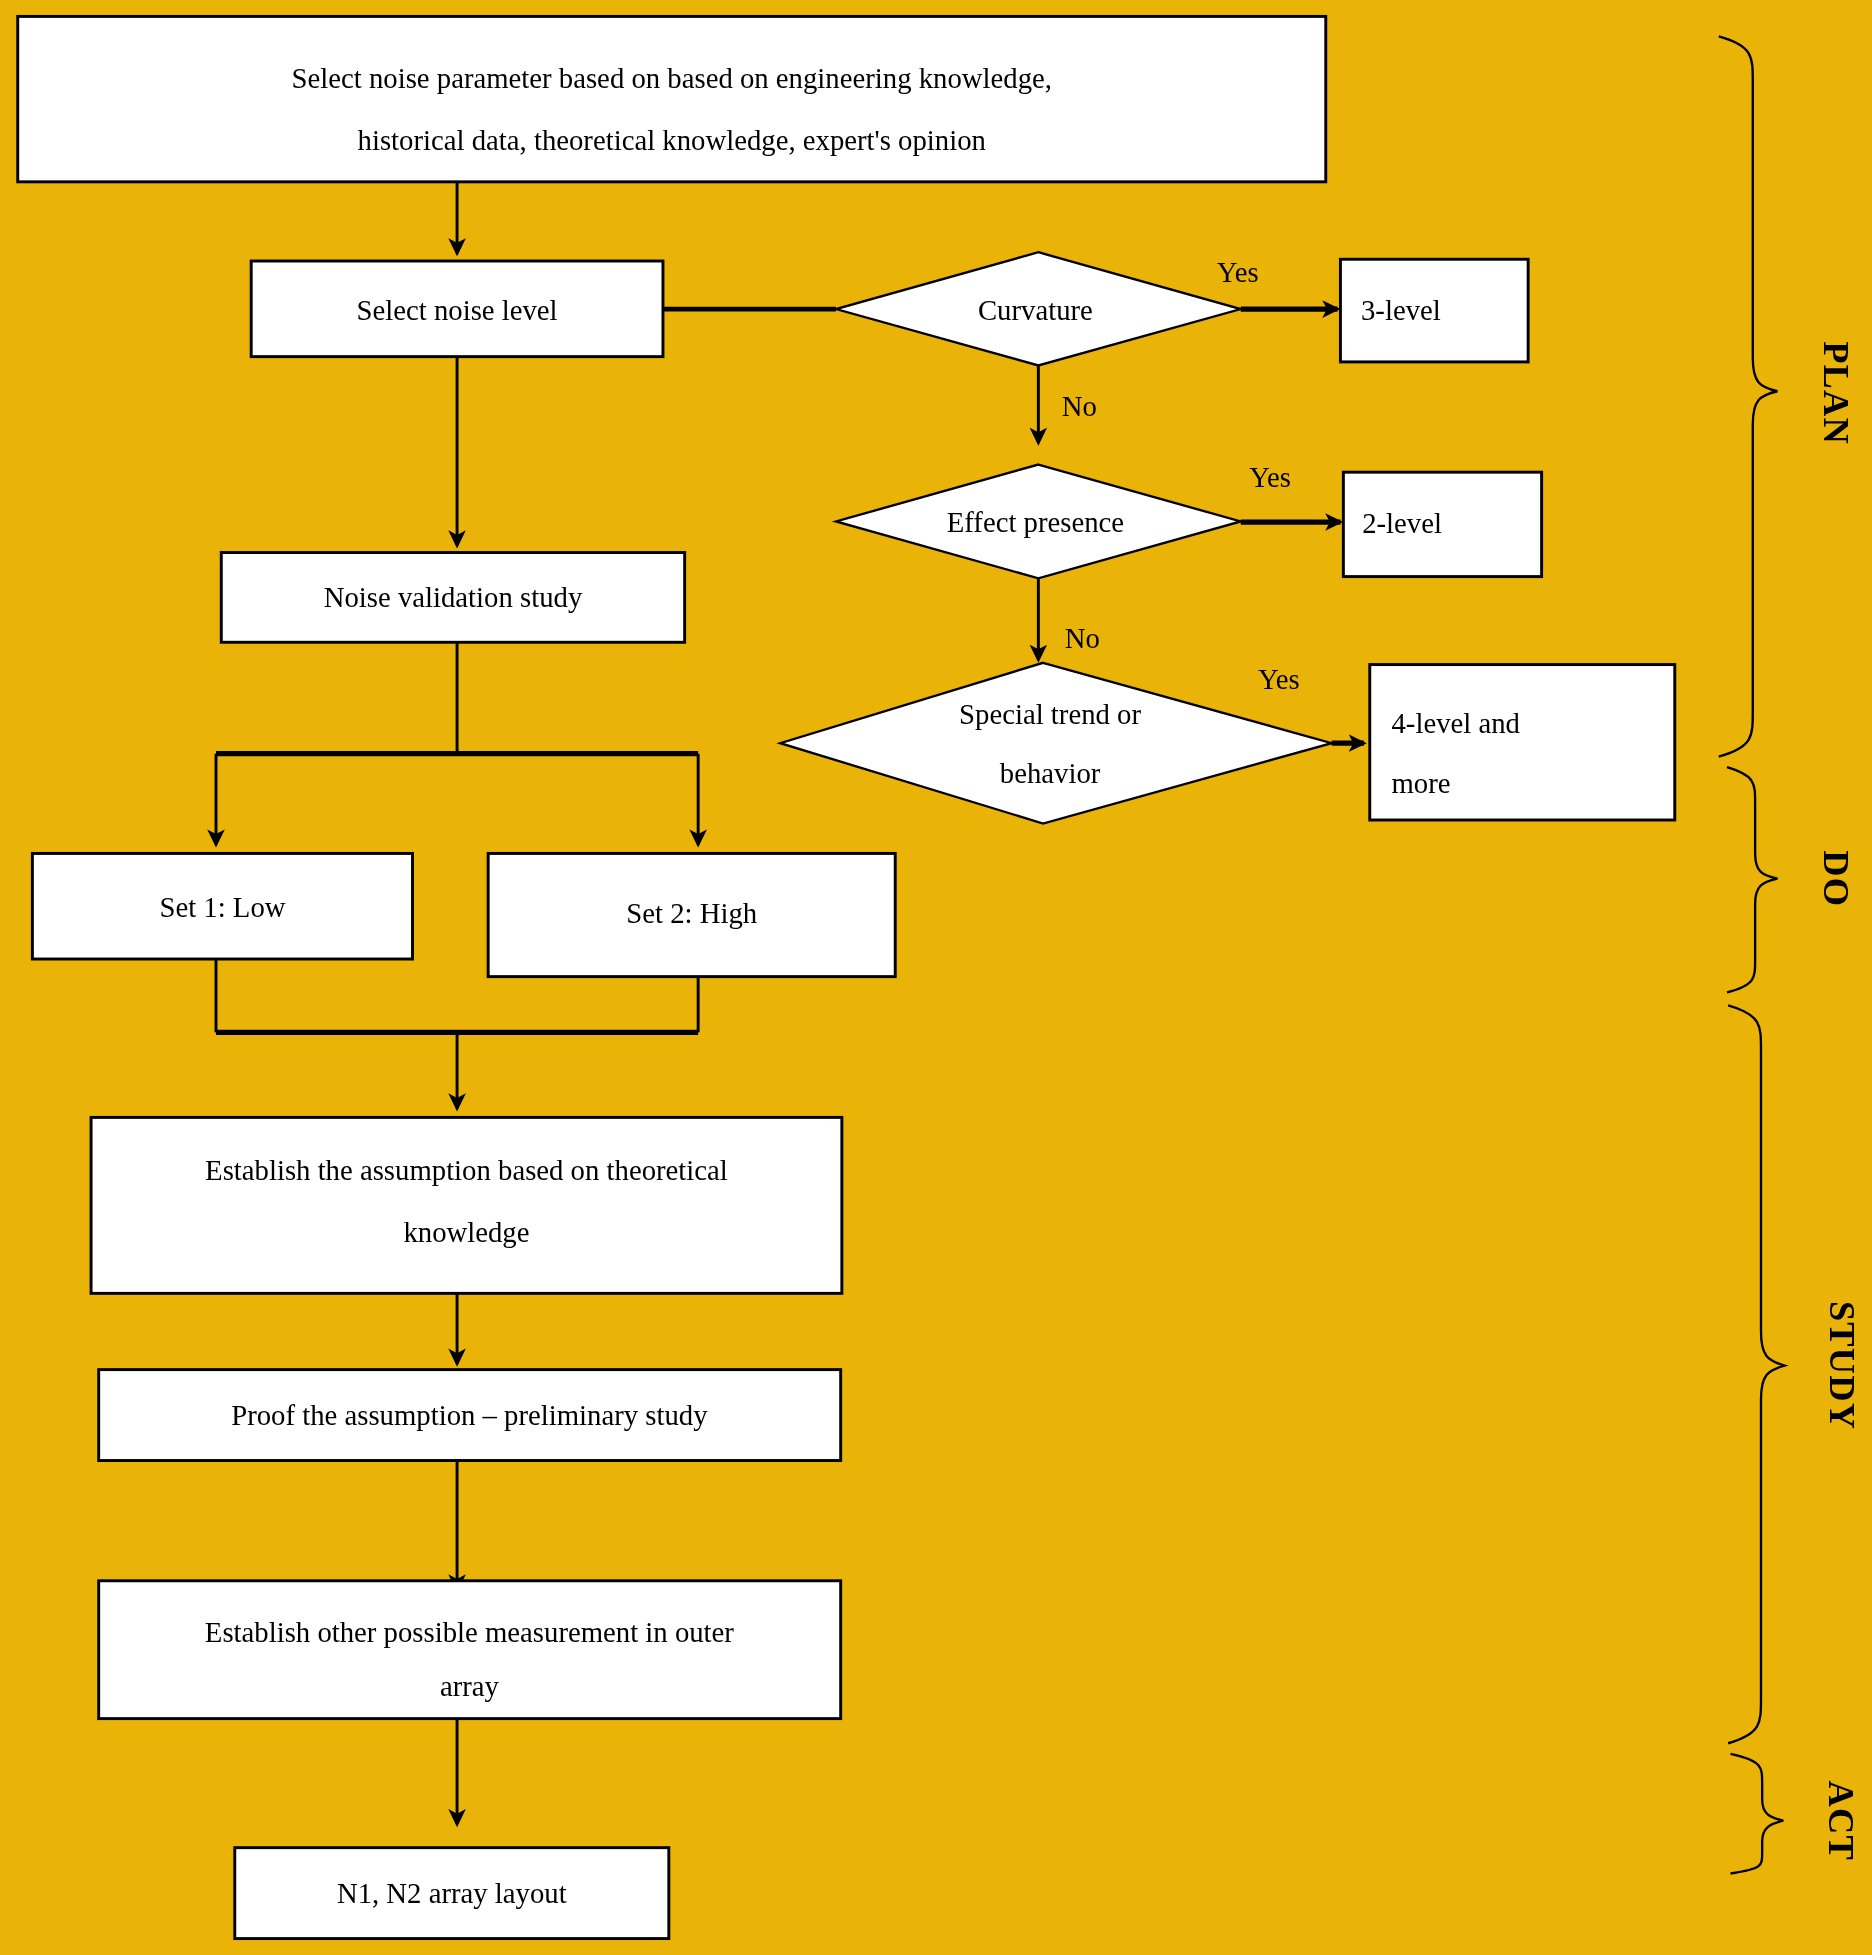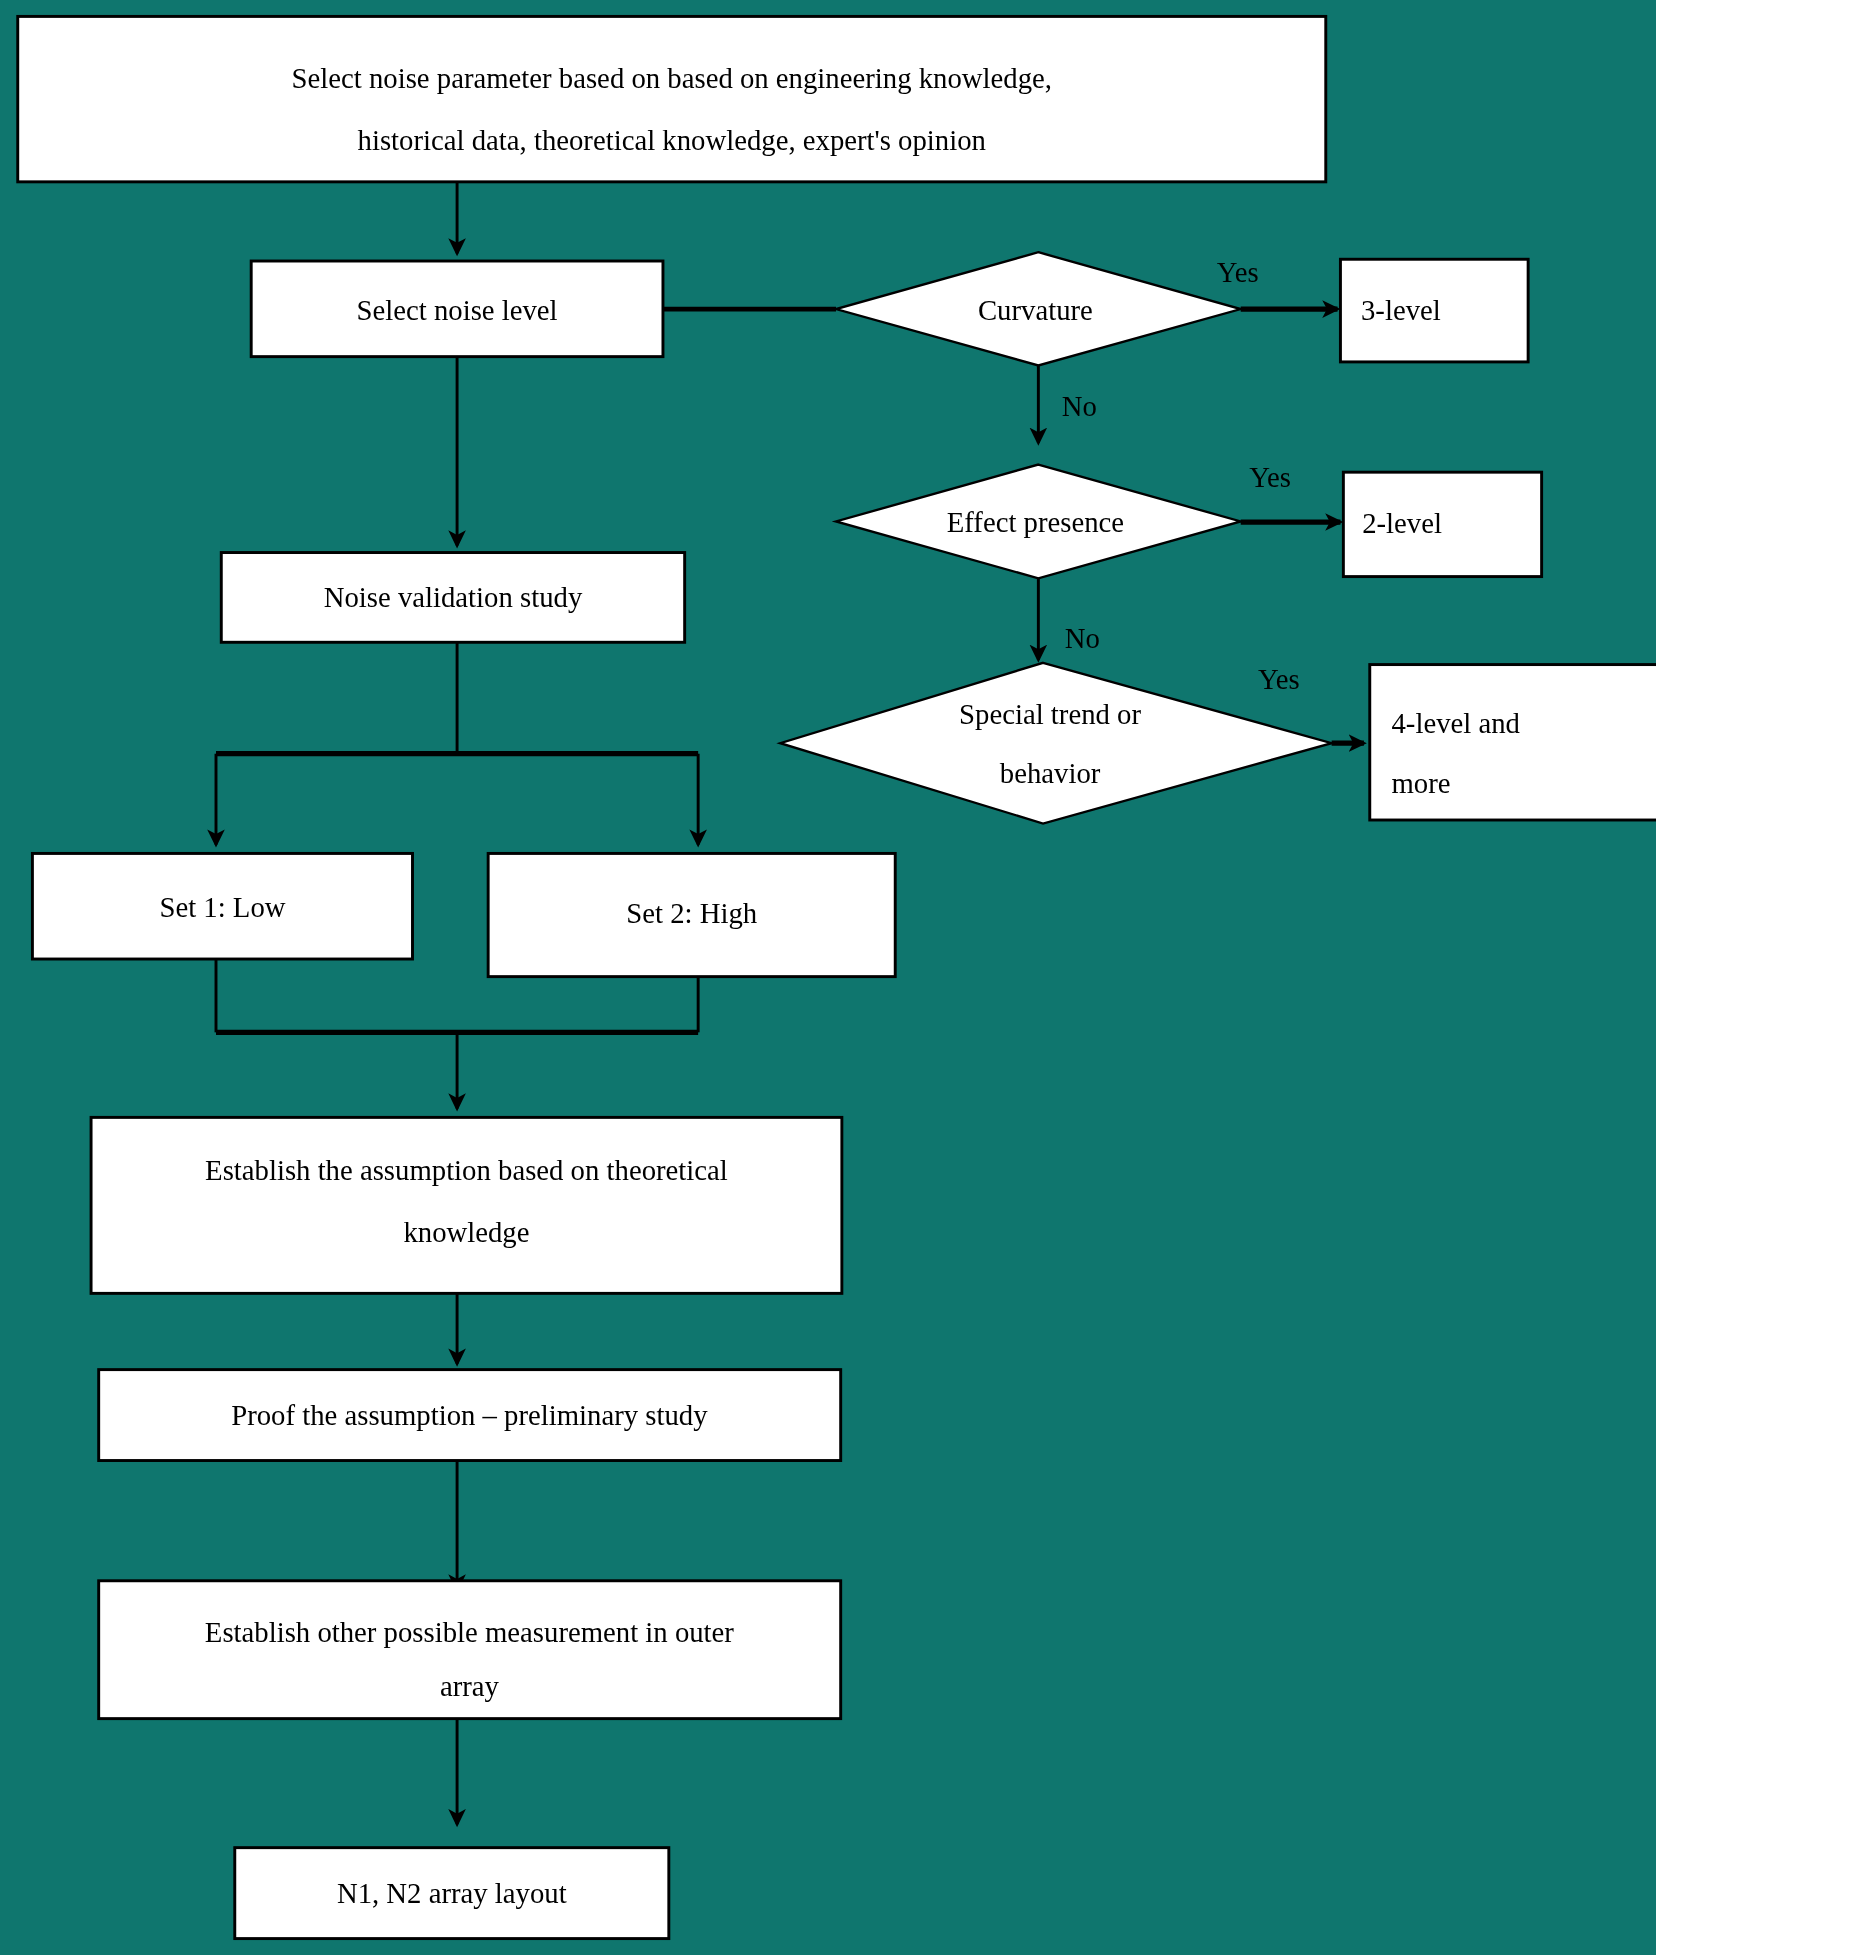--- a/index.html
+++ b/index.html
@@ -1,17 +1,17 @@
 <!DOCTYPE html>
 <html style="font-size:9.4px"><head>
 <meta charset="utf-8">
 <style>
   html,body{margin:0;padding:0;background:#ffffff;}
   body{font-family:"Liberation Serif", serif;}
-  #stage{position:relative;width:1656px;height:1955px;background:#0f766e;overflow:hidden;}
+  #stage{position:relative;width:1872px;height:1955px;background:#eab308;overflow:hidden;}
   #flow{position:absolute;left:0;top:0;width:1872px;height:1955px;}
   .node-text{font-family:"Liberation Serif", serif;fill:#000;font-size:49px;}
   .edge-label{font-family:"Liberation Serif", serif;fill:#000;font-size:49px;}
   .phase-label{font-family:"Liberation Serif", serif;fill:#000;font-size:62px;font-weight:bold;letter-spacing:2px;}
   .box{fill:#ffffff;stroke:#000000;stroke-width:5;}
   .diamond{fill:#ffffff;stroke:#000000;stroke-width:4;}
   .link{stroke:#000000;fill:none;}
   .brace{stroke:#000000;fill:none;stroke-width:4;}
 </style>
 </head>

